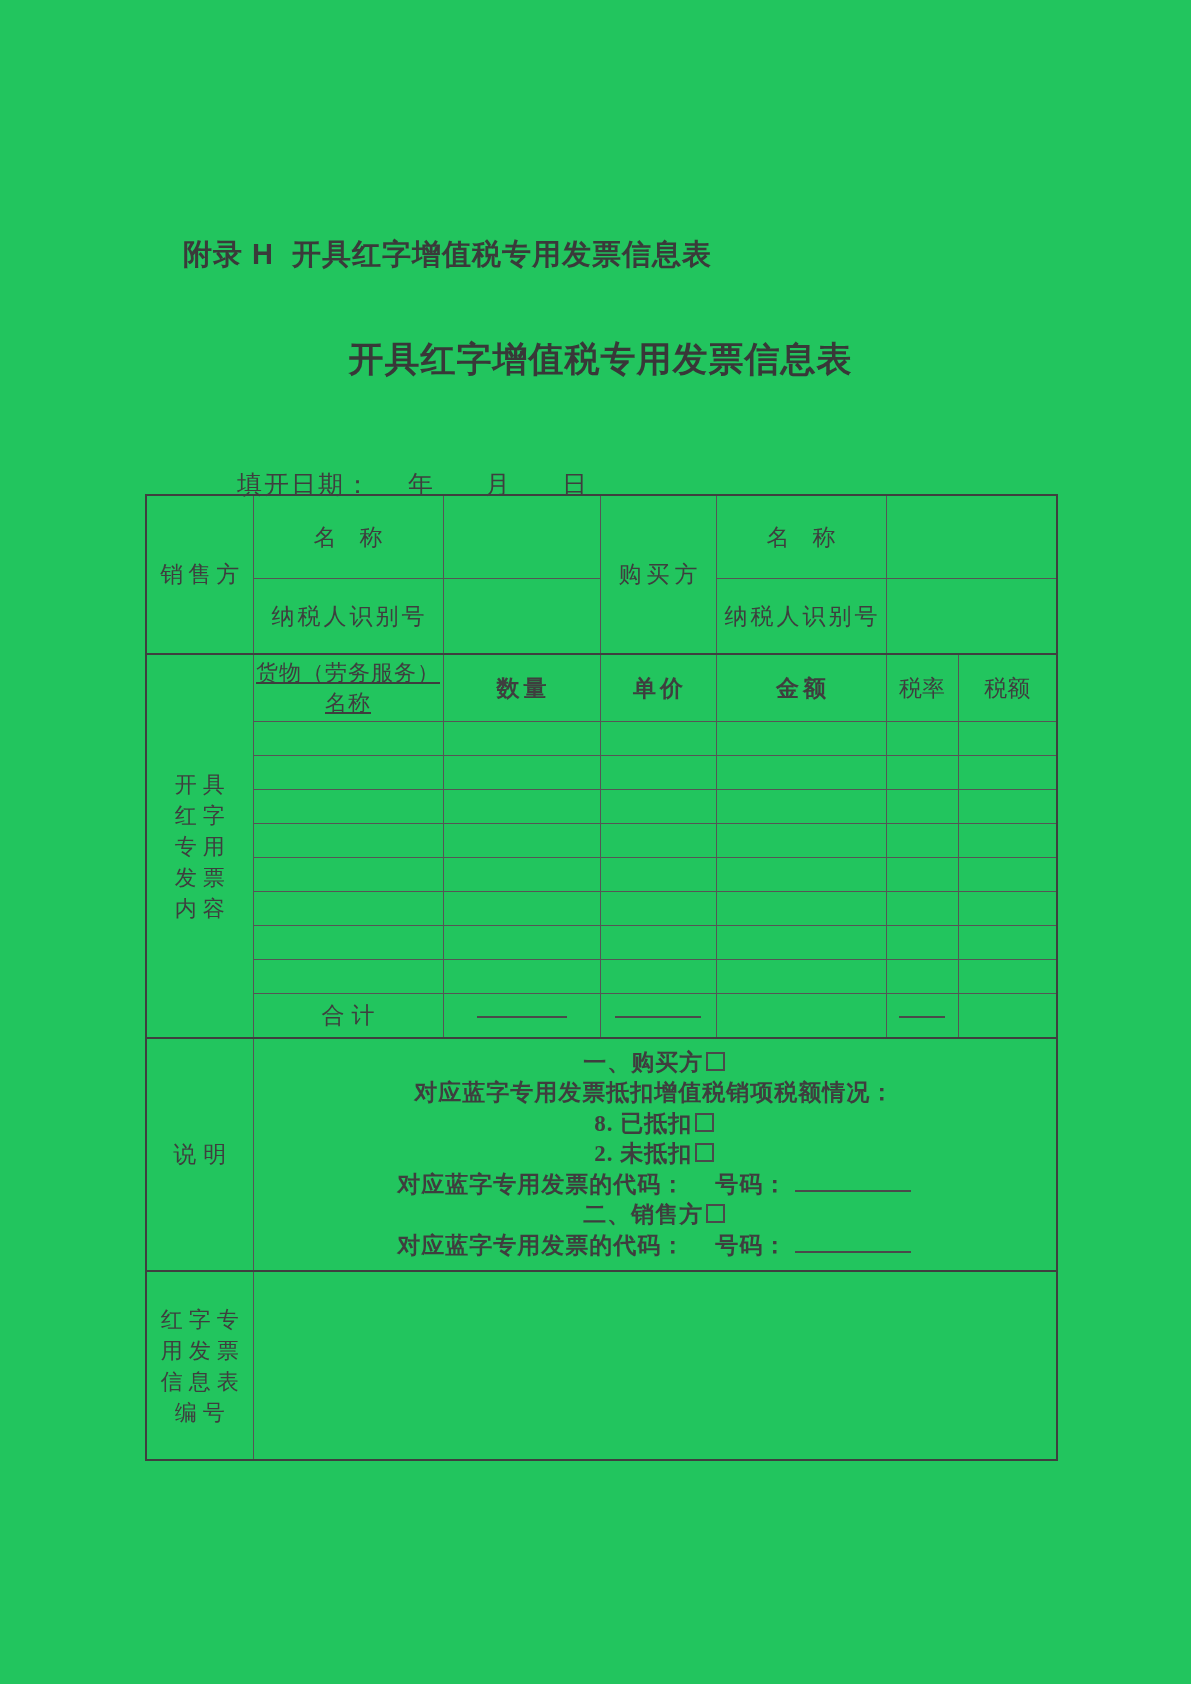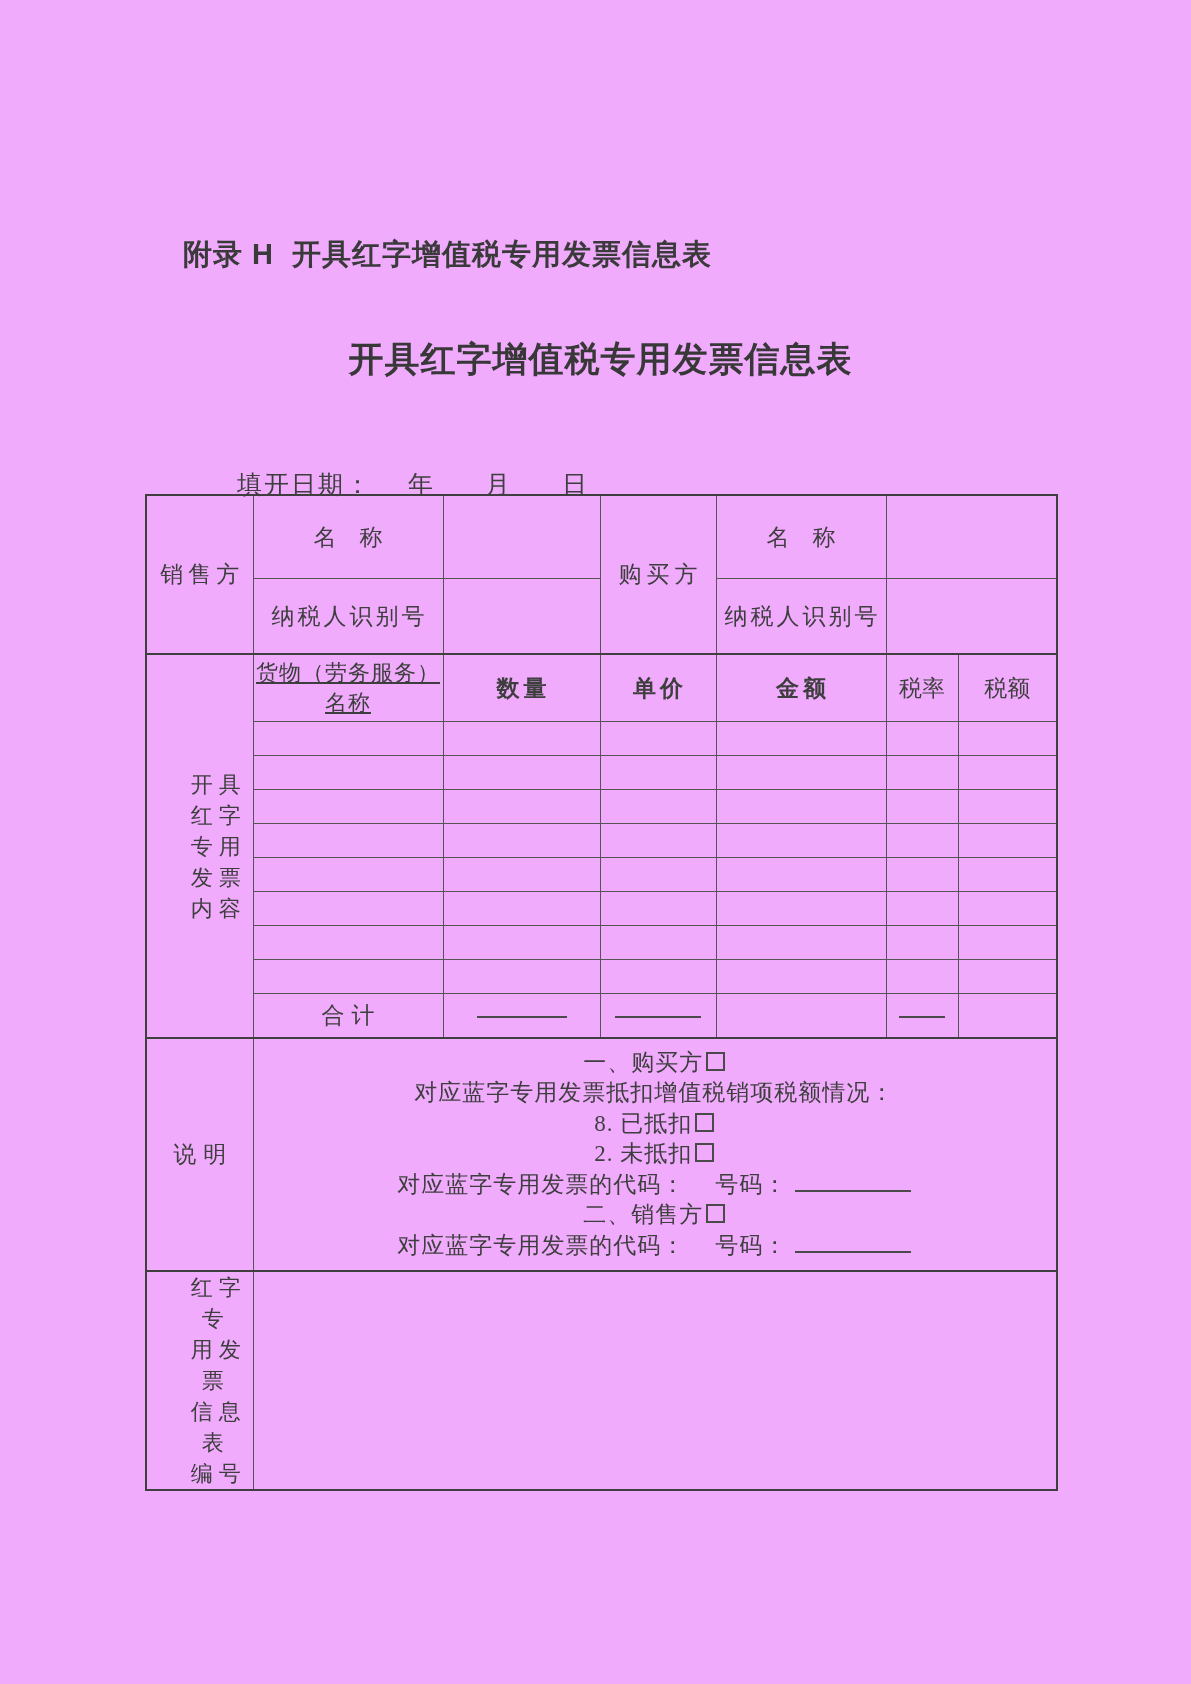--- a/index.html
+++ b/index.html
@@ -1,20 +1,20 @@
 <!DOCTYPE html>
 <html><head>
 <meta charset="utf-8">
 <style>
   html,body { margin:0; padding:0; background:#d9d9d9; }
   .page {
     position:relative;
     width:1191px; height:1684px;
     margin:0 auto;
-    background:#f0abfc;
+    background:#22c55e;
     font-family:"Liberation Serif","DejaVu Serif",serif;
     color:#3e3e3e;
     overflow:hidden;
   }
   .appendix-heading {
     position:absolute; left:183px; top:235px;
     font-family:"Liberation Sans","DejaVu Sans",sans-serif;
     font-size:29px; font-weight:bold; letter-spacing:1px; color:#3a3a3a;
     white-space:pre;
   }
@@ -49,24 +49,24 @@
   tr.row-total td    { height:43px; }
   tr.row-remarks td  { height:215px; }
   tr.row-refno td    { height:187px; }
   tr.thick-top td    { border-top:2px solid #3f3f3f; }
 
   .sp5 { letter-spacing:5px; text-indent:5px; }
   .sp3 { letter-spacing:3px; text-indent:3px; }
   .sp4 { letter-spacing:4px; text-indent:4px;font-weight:bold; }
   .sp7 { letter-spacing:7px; text-indent:7px; }
 
-  .v-label div { line-height:31px; font-size:22px; letter-spacing:6px; text-indent:6px;padding-left:32px; }
+  .v-label div { line-height:31px; font-size:22px; letter-spacing:6px; text-indent:6px; }
   .goods-head div { line-height:30px; font-size:22px; letter-spacing:1px;text-decoration:underline; }
 
-  .remarks-cell { text-align:left; vertical-align:middle; padding:8px 10px 8px 9px !important; }
+  .remarks-cell { text-align:left; vertical-align:middle; padding:8px 10px 8px 9px !important;font-weight:bold; }
   .remark-line { line-height:30.5px; font-size:23px; letter-spacing:1px; white-space:nowrap; }
   .num-label { margin-left:30px; }
 
   .cbx {
     display:inline-block; width:15px; height:15px;
     border:2px solid #4a4a4a; margin-left:3px; vertical-align:-1px;
     background:transparent;
   }
   .blank {
     display:inline-block; width:116px; height:15px;

